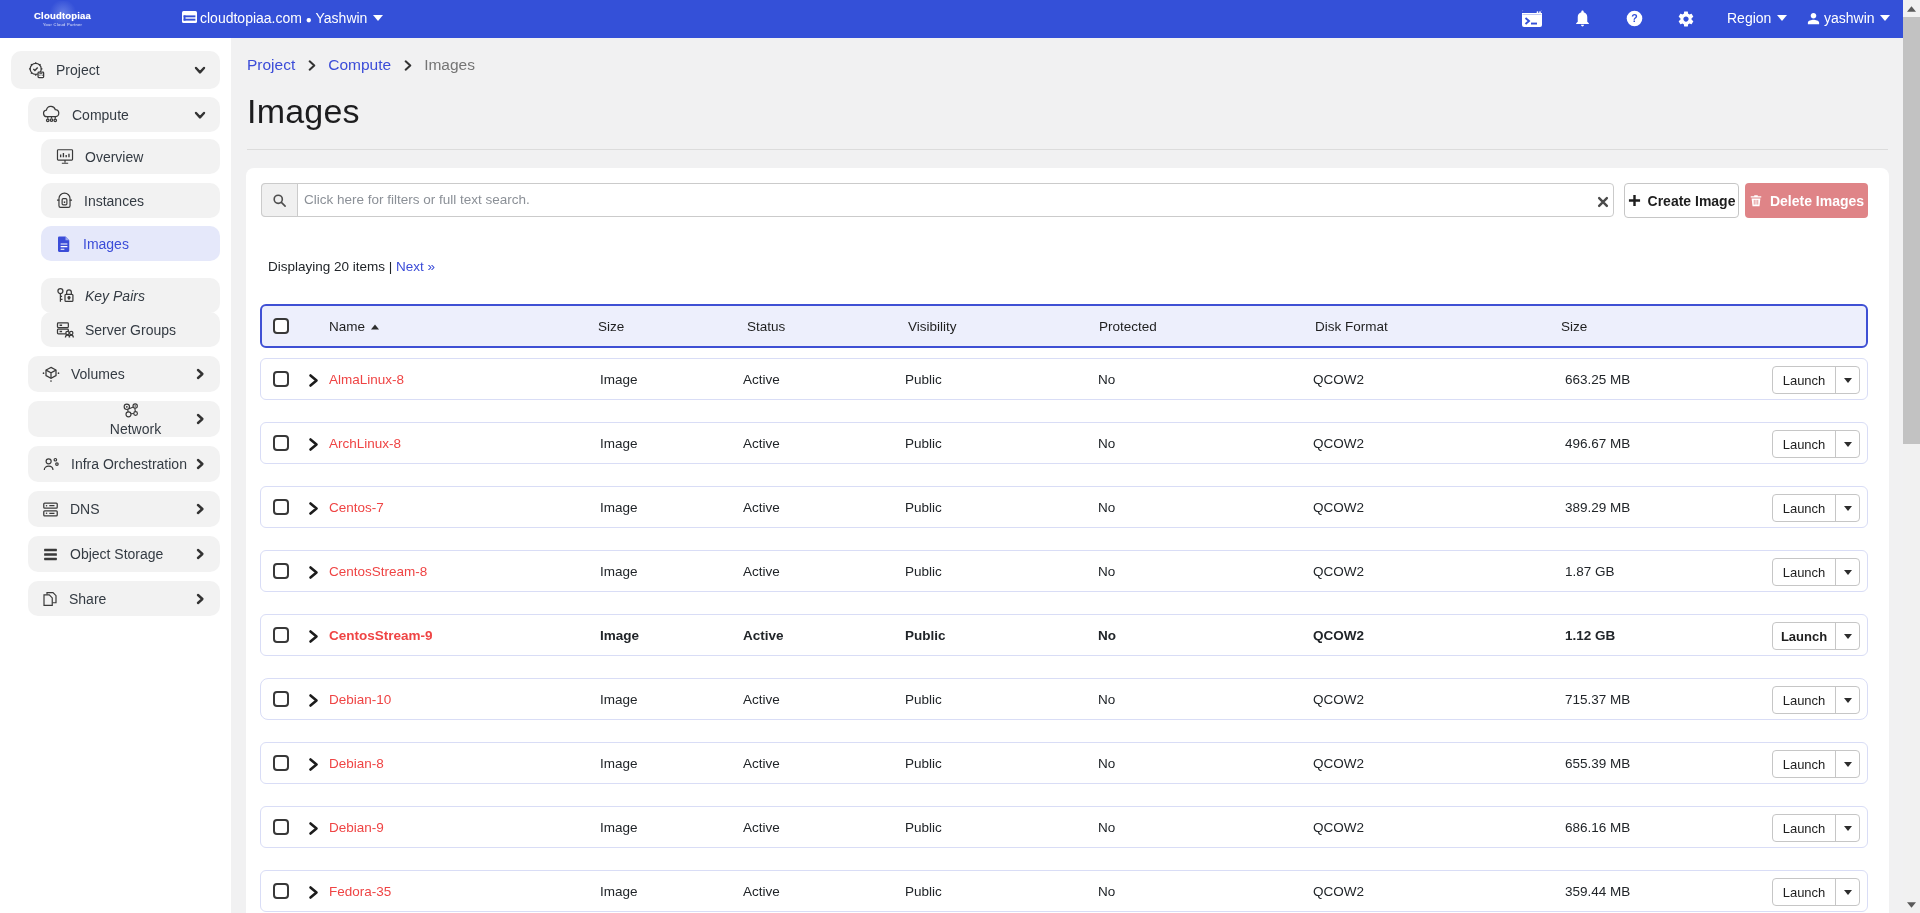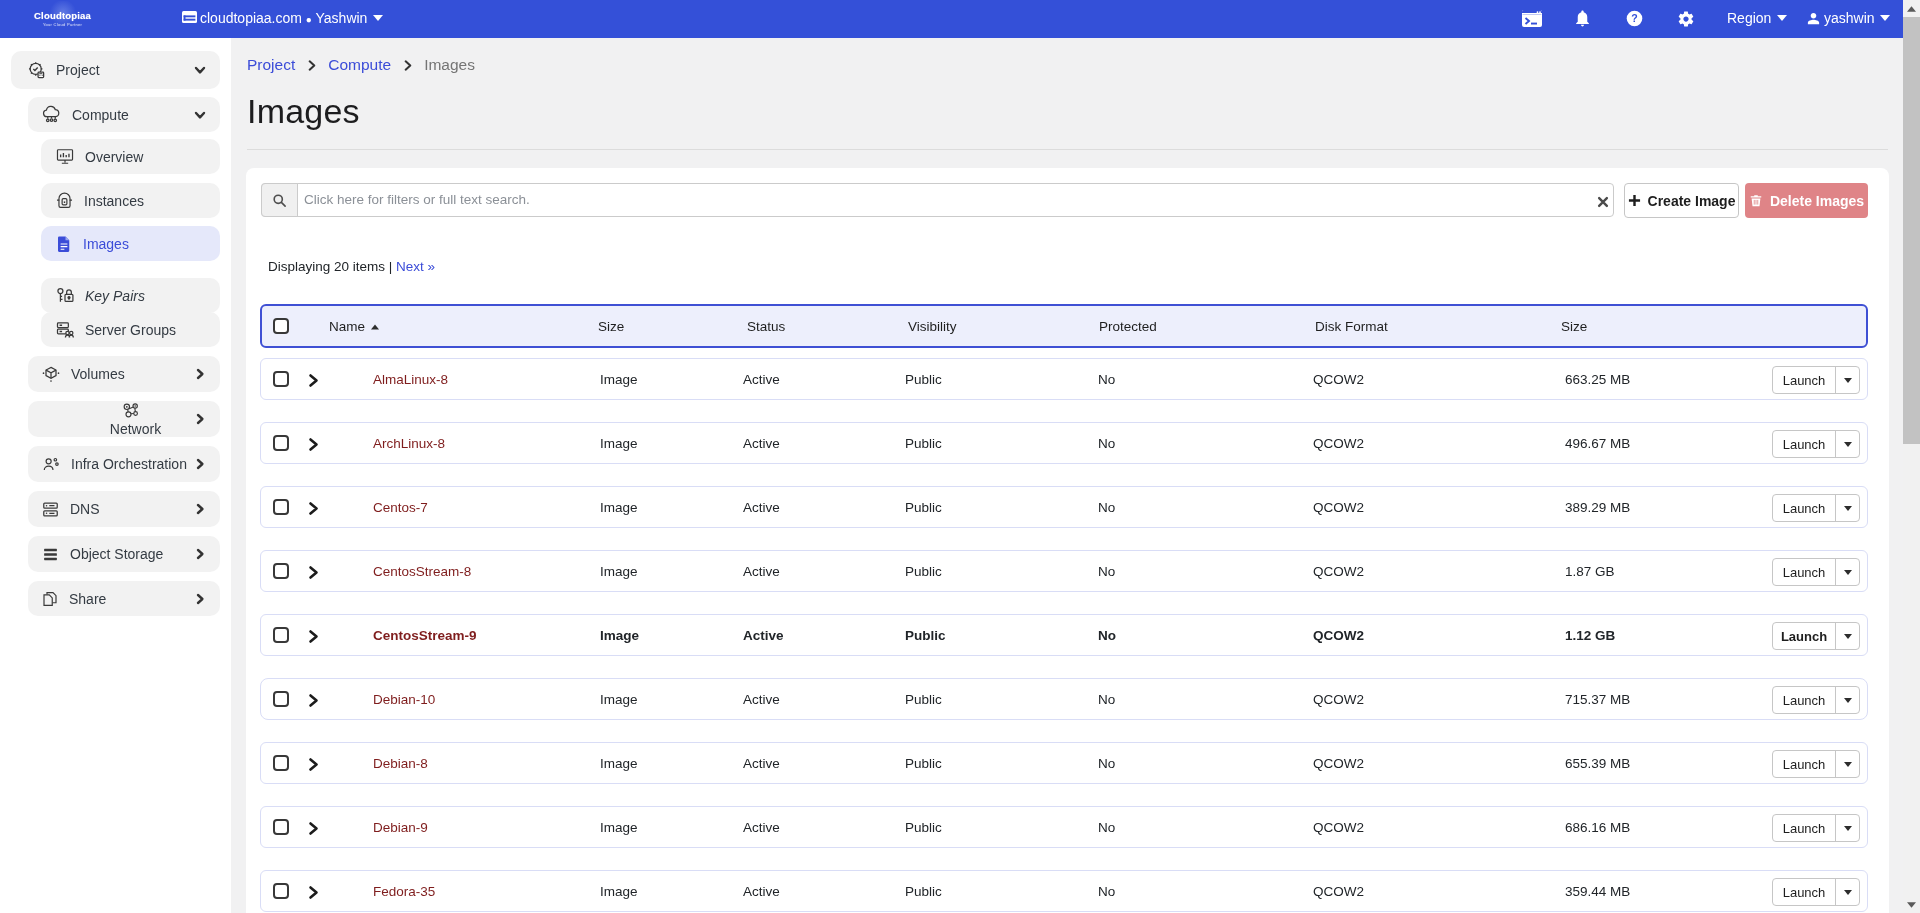--- a/index.html
+++ b/index.html
@@ -35,21 +35,21 @@
 .btn { position:absolute; display:flex; align-items:center; justify-content:center; font-size:14px; border-radius:4px;font-weight:bold; }
 #btn-create { left:1624px; top:183px; width:115px; height:35px; background:#fff; border:1px solid #c6c6c6; color:#1e1e1e; }
 #btn-delete { left:1745px; top:183px; width:123px; height:35px; background:#df8487; color:#fff; }
 #displaying { position:absolute; left:268px; top:259px; font-size:13.5px; color:#212529; }
 #displaying a { color:#3b4cd8; text-decoration:none; }
 
 #thead { position:absolute; left:260px; top:304px; width:1608px; height:44px; background:#edeffc; border:2px solid #3f50d4; border-radius:6px; }
 .row { position:absolute; left:260px; width:1608px; height:42px; background:#fff; border:1px solid #d9ddf6; border-radius:6px; }
 .cell { position:absolute; font-size:13.5px; color:#212529; top:50%; transform:translateY(-50%); white-space:nowrap; }
 .cb { position:absolute; left:12px; top:50%; margin-top:-8px; width:16px; height:16px; border:2px solid #383838; border-radius:4px; background:#fff; }
-.namelink { color:#7f1d1d;margin-left:44px; }
+.namelink { color:#ef4444; }
 .expander { position:absolute; left:45px; top:50%; margin-top:-6px; }
 .hc { font-size:13.5px; color:#1f1f1f; }
 .sortup { display:inline-block; width:0; height:0; border-left:4.5px solid transparent; border-right:4.5px solid transparent; border-bottom:5.5px solid #2d2d2d; margin-left:6px; margin-bottom:1px; }
 .launch { position:absolute; left:1511px; top:7px; width:88px; height:28px; border:1px solid #c6c6c6; border-radius:4px; background:#fff; display:flex; }
 .launch .main { width:63px; display:flex; align-items:center; justify-content:center; font-size:13px; color:#1e1e1e; border-right:1px solid #c6c6c6; }
 .launch .dd { flex:1; display:flex; align-items:center; justify-content:center; }
 .caret-d { width:0; height:0; border-left:4.5px solid transparent; border-right:4.5px solid transparent; border-top:5.5px solid #2d2d2d; }
 
 #sbar { position:absolute; left:1903px; top:0; width:17px; height:913px; background:#f1f1f1; }
 #sthumb { position:absolute; left:1903px; top:17px; width:17px; height:427px; background:#c2c2c2; }

